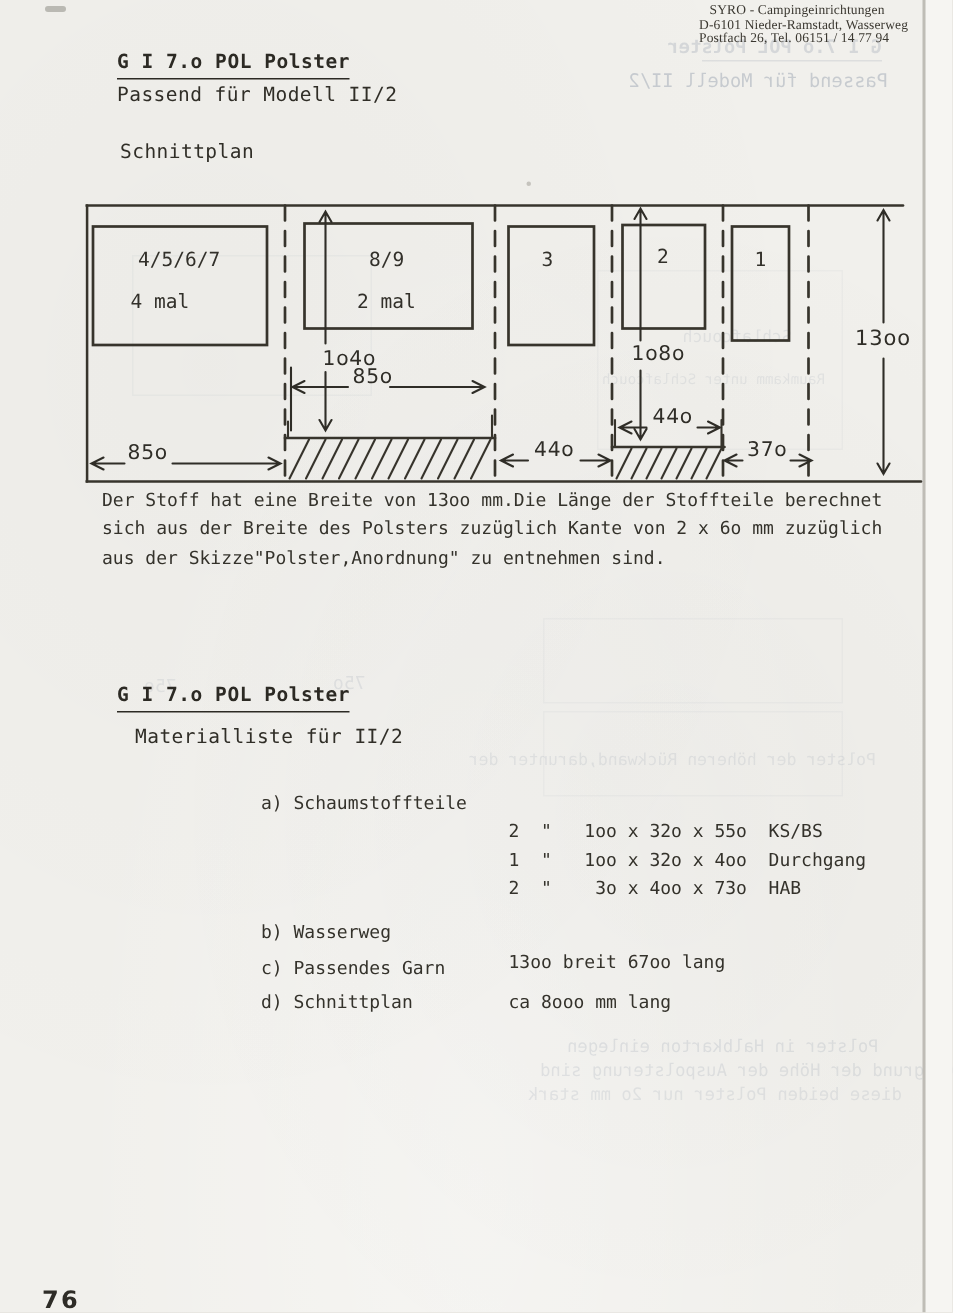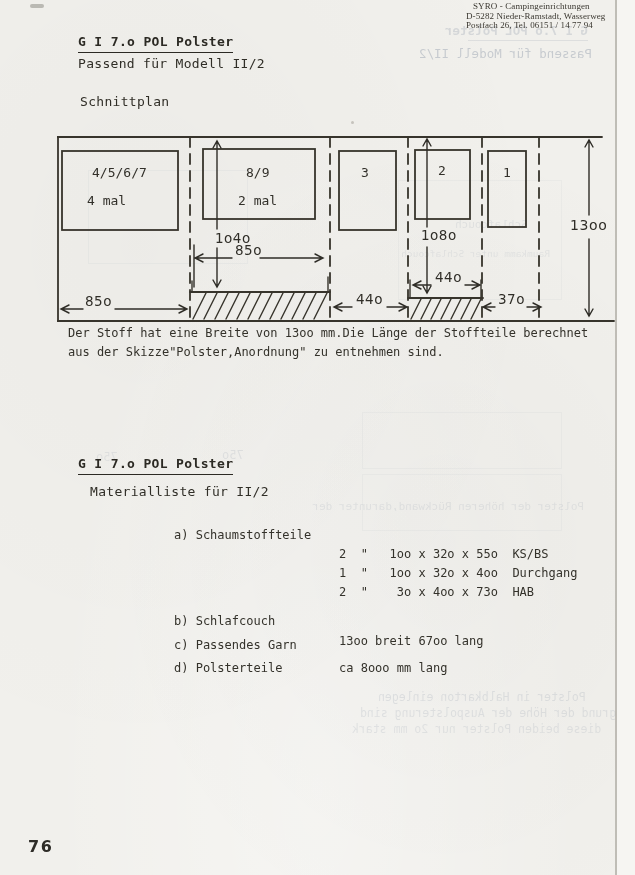--- a/index.html
+++ b/index.html
@@ -18,21 +18,21 @@
   .h-title{font-size:13px;font-weight:bold;letter-spacing:.35px;color:#2c2a24;
     border-bottom:1.4px solid #2c2a24;padding-bottom:3px;line-height:14px;}
   .h-sub{font-size:13px;letter-spacing:.3px;color:#302e27;line-height:15px;}
   .body-line{font-size:12px;line-height:19.3px;letter-spacing:0;color:#34322b;}
   .mat-label{font-size:12px;color:#34322b;line-height:14px;}
   .mat-val{font-size:12px;color:#34322b;line-height:14px;}
   .stamp{font-family:"Liberation Serif","DejaVu Serif",serif;font-size:9px;
     color:#3b3831;line-height:9.6px;letter-spacing:.1px;}
   .stamp .l1{margin-left:7px;}
   .pagenum{font-family:"DejaVu Sans",sans-serif;font-weight:bold;font-size:16px;
-    letter-spacing:1.5px;color:#2e2c27;}
+    letter-spacing:1.5px;color:#2e2c27;margin-top:20px;}
   
   svg text{font-family:"DejaVu Sans Mono",monospace;fill:#32302a;}
   svg .hand{font-family:"DejaVu Sans",sans-serif;font-size:13.5px;letter-spacing:.5px;fill:#2f2d27;}
   svg .hand-big{font-family:"DejaVu Sans",sans-serif;font-size:14px;letter-spacing:.6px;fill:#2f2d27;}
   svg .boxlab{font-size:13px;}
   
   .bt{position:absolute;transform:scaleX(-1);color:#697890;
     font-family:"DejaVu Sans Mono",monospace;white-space:pre;}
   .bt-rect{position:absolute;border:1.5px solid rgba(100,112,138,.55);}
   .edge-line{position:absolute;top:0;height:875px;width:2px;background:#a5a19a;opacity:.65;}
@@ -57,21 +57,21 @@
   <div class="bt-rect" style="left:362px;top:474px;width:198px;height:55px;opacity:.08;"></div>
   <div class="bt" style="left:222px;top:448px;font-size:12px;opacity:.13;">75o</div>
   <div class="bt" style="left:96px;top:450px;font-size:12px;opacity:.11;">75o</div>
   <div class="bt" style="left:328px;top:500px;width:256px;font-size:11px;opacity:.12;">Polster der höheren Rückwand,darunter der</div>
   <div class="bt" style="left:378px;top:690px;font-size:11.5px;opacity:.15;">Polster in Halbkarton einlegen</div>
   <div class="bt" style="left:360px;top:706px;font-size:11.5px;opacity:.14;">Aufgrund der Höhe der Auspolsterung sind</div>
   <div class="bt" style="left:352px;top:722px;font-size:11.5px;opacity:.13;">diese beiden Polster nur 2o mm stark</div>
 
   <div class="stamp abs" style="left:466px;top:2px;width:170px;">
     <div class="l1">SYRO - Campingeinrichtungen</div>
-    <div>D-5282 Nieder-Ramstadt, Wasserweg</div>
+    <div>D-6101 Nieder-Ramstadt, Wasserweg</div>
     <div>Postfach 26, Tel. 06151 / 14 77 94</div>
   </div>
 
   <div class="abs tw h-title" style="left:78px;top:35px;">G I 7.o POL Polster</div>
   <div class="abs tw h-sub" style="left:78px;top:56px;">Passend für Modell II/2</div>
   <div class="abs tw h-sub" style="left:80px;top:94px;">Schnittplan</div>
 
   <svg class="abs" style="left:57px;top:135px;" width="560" height="190" viewBox="0 0 560 190">
     <g stroke="#37342c" stroke-width="1.8" fill="none" stroke-linecap="round">
 
@@ -132,36 +132,37 @@
     <text class="hand" x="28" y="171">85o</text>
     <text class="hand" x="299" y="169">44o</text>
     <text class="hand" x="378" y="147">44o</text>
     <text class="hand" x="364" y="105">1o8o</text>
     <text class="hand" x="441" y="169">37o</text>
     <text class="hand-big" x="513" y="95">13oo</text>
   </svg>
 
   <div class="abs" style="left:68px;top:324px;">
     <div class="tw body-line">Der Stoff hat eine Breite von 13oo mm.Die Länge der Stoffteile berechnet</div>
+    <div class="tw body-line">sich aus der Breite des Polsters zuzüglich Kante von 2 x 6o mm zuzüglich</div>
     <div class="tw body-line">aus der Skizze"Polster,Anordnung" zu entnehmen sind.</div>
   </div>
 
   <div class="abs tw h-title" style="left:78px;top:457px;">G I 7.o POL Polster</div>
   <div class="abs tw h-sub" style="left:78px;top:484px;padding-left:12px;">Materialliste für II/2</div>
 
   <div class="abs tw mat-label" style="left:174px;top:528px;">a) Schaumstoffteile</div>
   <div class="abs tw mat-val" style="left:339px;top:547px;">2  "   1oo x 32o x 55o  KS/BS</div>
   <div class="abs tw mat-val" style="left:339px;top:566px;">1  "   1oo x 32o x 4oo  Durchgang</div>
   <div class="abs tw mat-val" style="left:339px;top:585px;">2  "    3o x 4oo x 73o  HAB</div>
 
-  <div class="abs tw mat-label" style="left:174px;top:614px;">b) Schlafcouch</div>
+  <div class="abs tw mat-label" style="left:174px;top:614px;">b) Wasserweg</div>
   <div class="abs tw mat-val" style="left:339px;top:614px;margin-top:20px;">13oo breit 67oo lang</div>
 
   <div class="abs tw mat-label" style="left:174px;top:638px;">c) Passendes Garn</div>
 
-  <div class="abs tw mat-label" style="left:174px;top:661px;">d) Polsterteile</div>
+  <div class="abs tw mat-label" style="left:174px;top:661px;">d) Schnittplan</div>
   <div class="abs tw mat-val" style="left:339px;top:661px;">ca 8ooo mm lang</div>
 
   <div class="abs pagenum" style="left:28px;top:837px;">76</div>
 
   <div class="edge-margin" style="left:617px;width:18px;"></div>
   <div class="edge-line" style="left:615px;"></div>
 </div>
 
 </body></html>

